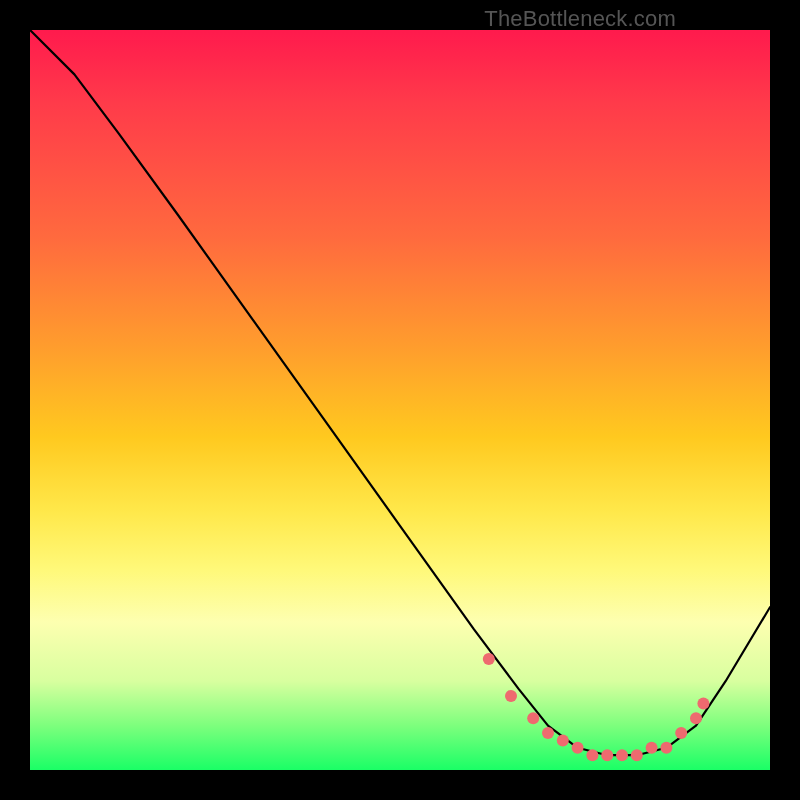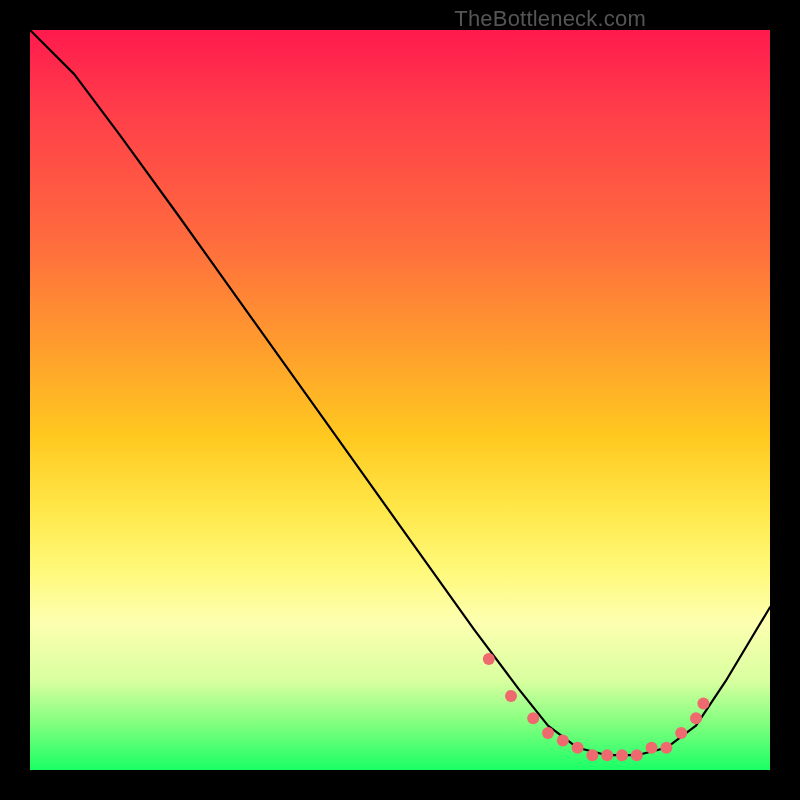--- a/index.html
+++ b/index.html
@@ -9,20 +9,21 @@
     height: 800px;
     background: #000;
     overflow: hidden;
     font-family: Arial, Helvetica, sans-serif;
   }
   .frame {
     position: relative;
     width: 656px;
     height: 800px;
     background: #000;
+    padding-left: 30px;
   }
   .watermark {
     position: absolute;
     top: 6px;
     right: 10px;
     color: #555;
     font-size: 22px;
     font-weight: 500;
     letter-spacing: 0.2px;
     z-index: 30;

